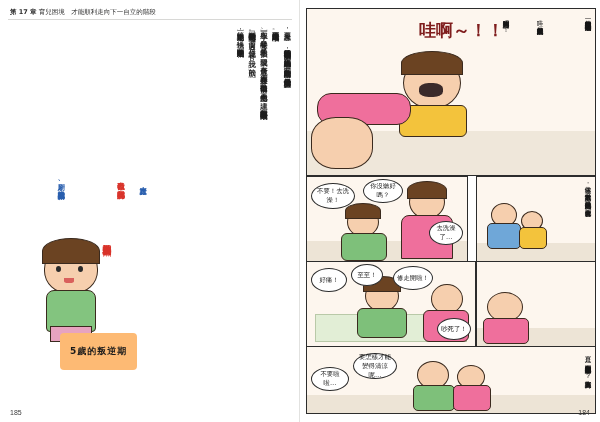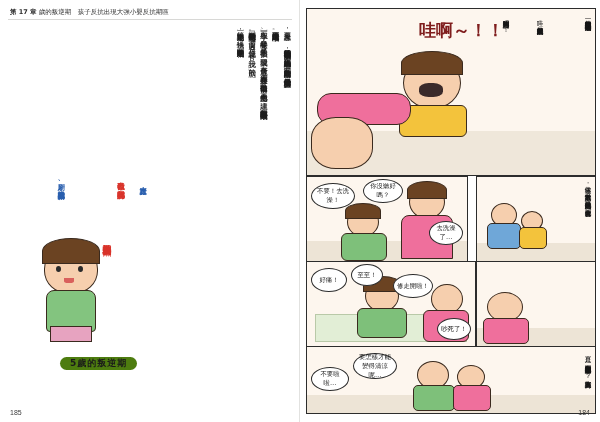--- a/index.html
+++ b/index.html
@@ -92,27 +92,27 @@
   }
   #left-body .col.short {
     height: 205px;
   }
 
   
   #rebel-label {
     position: absolute;
     left: 60px;
     bottom: 52px;
-    background: #4d7c0f;
+    background: #fdba74;
     color: #1a1a1a;
     font-size: 9px;
     font-weight: bold;
-    padding: 0 10px;
+    padding: 12px 10px;
     letter-spacing: 1px;
-    border-radius: 10px;
+    border-radius: 4px;
   }
 
   
   #left-illo {
     position: absolute;
     left: 38px;
     bottom: 78px;
     width: 126px;
     height: 170px;
   }
@@ -184,21 +184,21 @@
 </style>
 </head>
 <body>
 
 <div id="spread">
 
   <div class="page" id="page-left">
 
     <div id="chapter-header">
       <span class="num">第 17 章</span>
-      <span>歲的叛逆期　孩子反抗出現大強小嬰反抗期區</span>
+      <span>育兒困境　才能順利走向下一自立的階段</span>
     </div>
     <div id="header-rule"></div>
 
     <div id="left-body">
       <div class="col vtext">第一叛逆期結束之後，很快地，中間叛逆期就要開始了！</div>
       <div class="col vtext">中間叛逆期的特徵是這「頂嘴」。簡而言之，就是「你說A我說B」的狀態。</div>
       <div class="col vtext">一般在小學一、二年級發生時，早熟的孩子在5歲發現間，會有所成長，心靈有所獨立之後，「自己的事情是自己做」，不想受他人指示，建議、的心聲常得到顯著向西出現的成長階段。</div>
       <div class="col vtext short">叛逆期這正要的成長階段。</div>
       <div class="col vtext">反應要說，5歲前後這種時期的孩子因為叛逆期的孩子，正因為獲得足夠的安心感，才能順利走向下一自立的階段，這些是父母母好培育孩子的證明。</div>
     </div>
@@ -288,21 +288,21 @@
 
         <div style="position:absolute; left:58px; top:18px; width:32px; height:30px; background:#f6cfae; border:1.2px solid #3a2a1e; border-radius:50%;"></div>
         <div style="position:absolute; left:56px; top:14px; width:36px; height:14px; background:#6b4322; border:1.2px solid #3a2a1e; border-radius:50% 50% 0 0;"></div>
         <div style="position:absolute; left:50px; top:46px; width:48px; height:28px; background:#7ec07a; border:1.2px solid #3a2a1e; border-radius:6px;"></div>
 
         <div style="position:absolute; right:12px; top:22px; width:30px; height:28px; background:#f6cfae; border:1.2px solid #3a2a1e; border-radius:50%;"></div>
         <div style="position:absolute; right:6px; top:48px; width:44px; height:30px; background:#ef6f9c; border:1.2px solid #3a2a1e; border-radius:6px;"></div>
 
         <div class="bubble" style="left:4px; top:6px; width:36px; height:24px;">好痛！</div>
         <div class="bubble" style="left:44px; top:2px; width:32px; height:22px;">至至！</div>
-        <div class="bubble" style="left:86px; top:4px; width:40px; height:24px;margin-top:8px;">修走開啦！</div>
+        <div class="bubble" style="left:86px; top:4px; width:40px; height:24px;">修走開啦！</div>
         <div class="bubble" style="right:4px; top:56px; width:34px; height:22px;">吵死了！</div>
       </div>
 
       <div class="panel" style="left:169px; top:252px; width:120px; height:86px;">
         <div style="position:absolute; left:0; top:0; width:100%; height:100%; background:#fdf6ee;"></div>
         <div class="floor" style="left:0; bottom:0; width:100%; height:18px; background:#ede4d6;"></div>
         <div style="position:absolute; left:10px; top:30px; width:34px; height:28px; background:#f6cfae; border:1.1px solid #3a2a1e; border-radius:50%;"></div>
         <div style="position:absolute; left:6px; top:56px; width:44px; height:24px; background:#ef6f9c; border:1.1px solid #3a2a1e; border-radius:5px;"></div>
       </div>
 

